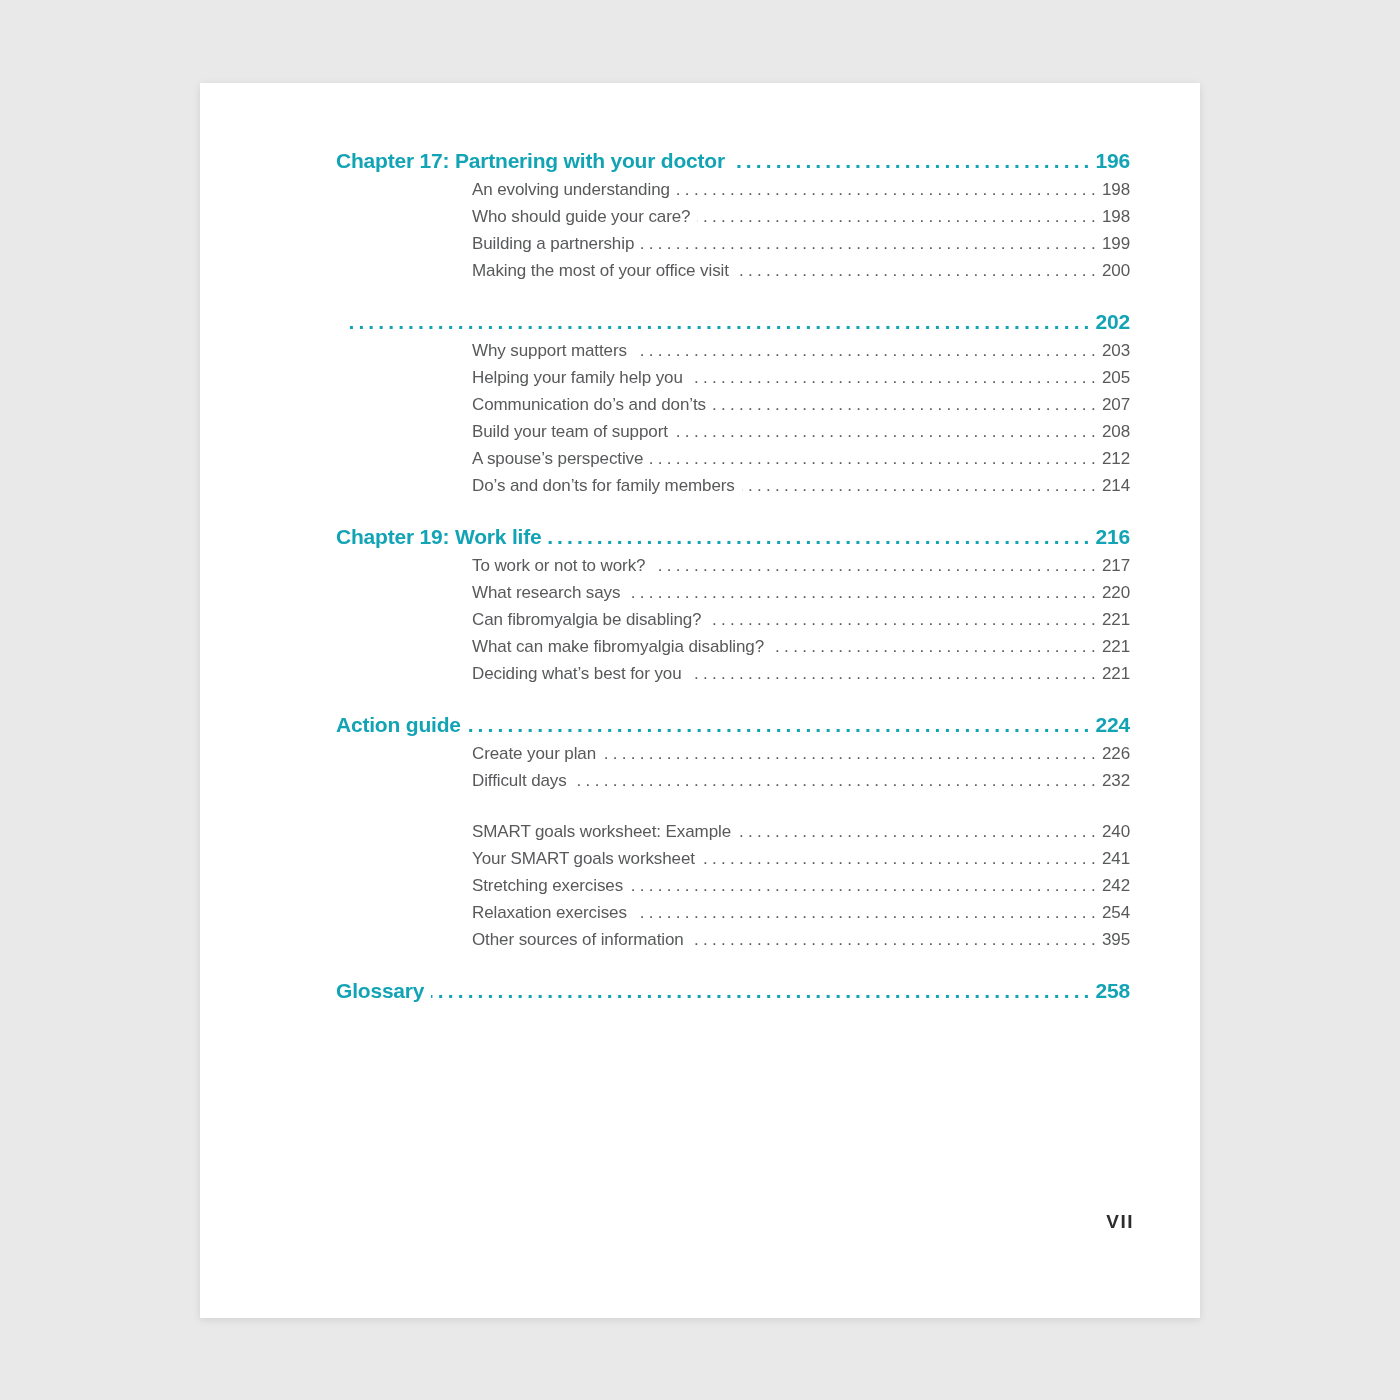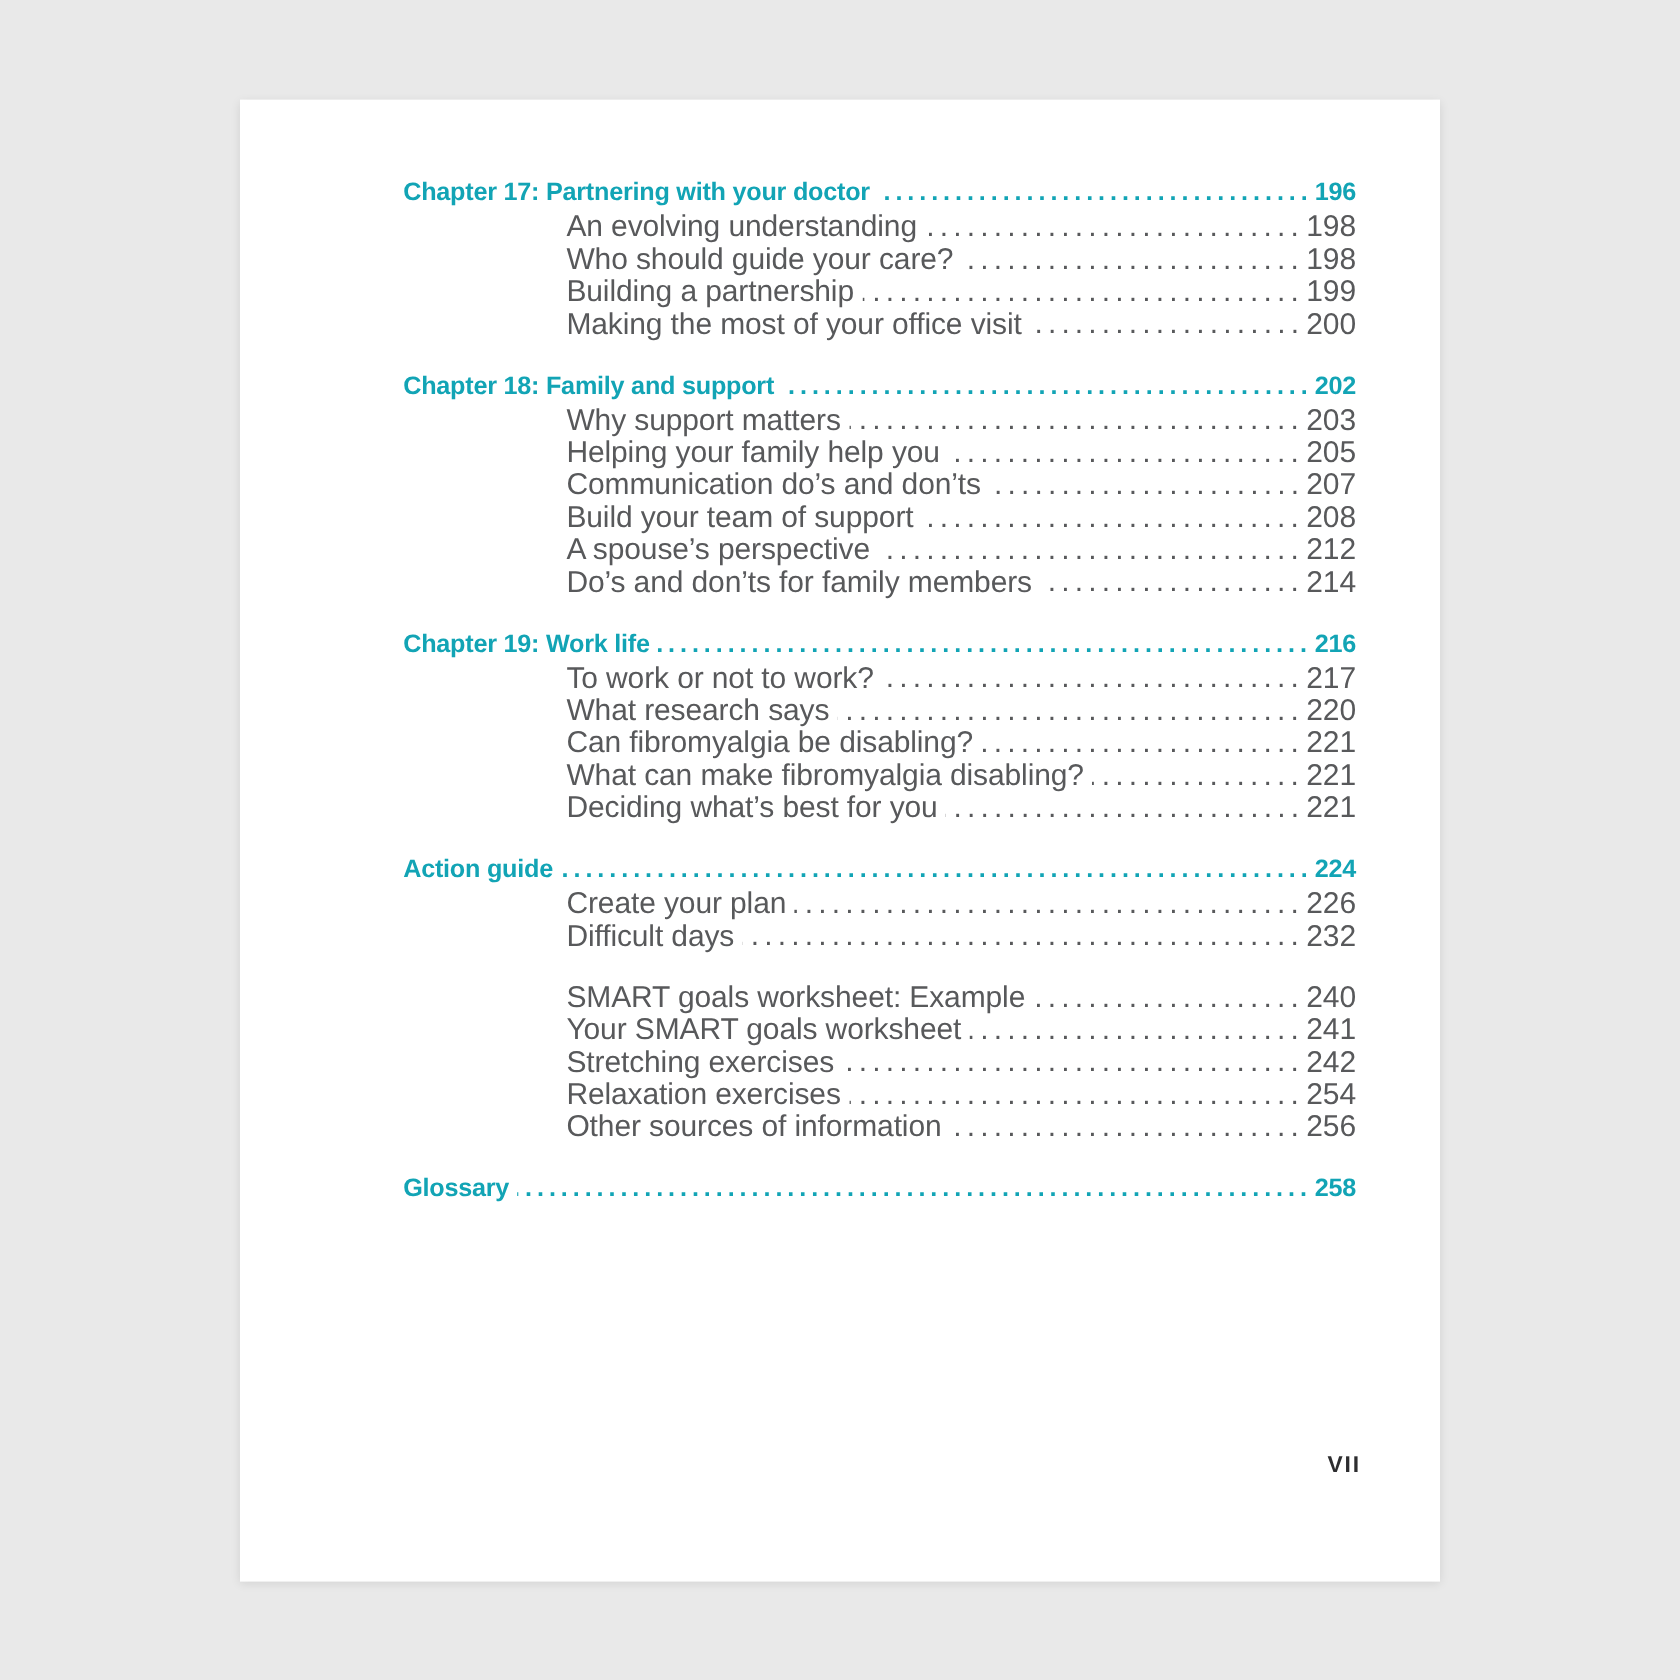--- a/index.html
+++ b/index.html
@@ -37,21 +37,21 @@
   }
   .leader::after{
     content:"...................................................................................................................................";
   }
   .toc-row.head{
     color:var(--accent);font-weight:bold;font-size:21px;
     letter-spacing:-0.2px;margin-bottom:2px;
   }
   .toc-row.head .leader::after{letter-spacing:4.1px;}
   .toc-row.sub{
-    color:var(--body-text);font-size:25px;letter-spacing:-0.1px;
+    color:var(--body-text);font-size:17px;letter-spacing:-0.1px;
     padding-left:136px;
   }
   .toc-row.sub .leader::after{letter-spacing:4.3px;}
   .folio{
     position:absolute;right:66px;bottom:85px;
     font-weight:bold;font-size:19px;letter-spacing:1.5px;
     color:var(--folio-text);
     text-align:right;
   }
 </style>
@@ -88,21 +88,20 @@
   <div class="toc-row sub">
     <span class="lbl">Making the most of your office visit</span>
     <span class="leader"></span>
     <span class="pg">200</span>
   </div>
 </div>
   </section>
 
   <section class="toc-section">
     <div class="toc-row head">
-      <span class="lbl">Chapter 18: Family and support</span>
       <span class="leader"></span>
       <span class="pg">202</span>
     </div>
     <div class="items">
   <div class="toc-row sub">
     <span class="lbl">Why support matters</span>
     <span class="leader"></span>
     <span class="pg">203</span>
   </div>
 
@@ -223,21 +222,21 @@
 
   <div class="toc-row sub">
     <span class="lbl">Relaxation exercises</span>
     <span class="leader"></span>
     <span class="pg">254</span>
   </div>
 
   <div class="toc-row sub">
     <span class="lbl">Other sources of information</span>
     <span class="leader"></span>
-    <span class="pg">256</span>
+    <span class="pg">395</span>
   </div>
 </div>
   </section>
 
   <section class="toc-section">
     <div class="toc-row head">
       <span class="lbl">Glossary</span>
       <span class="leader"></span>
       <span class="pg">258</span>
     </div>

